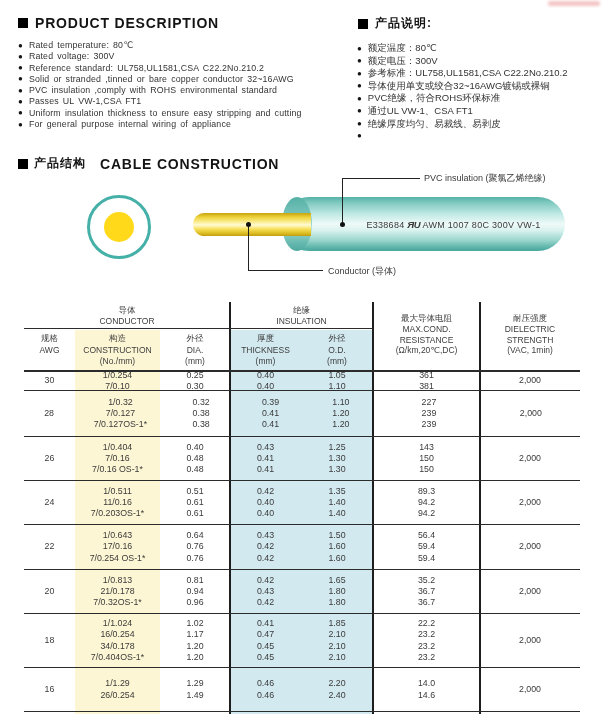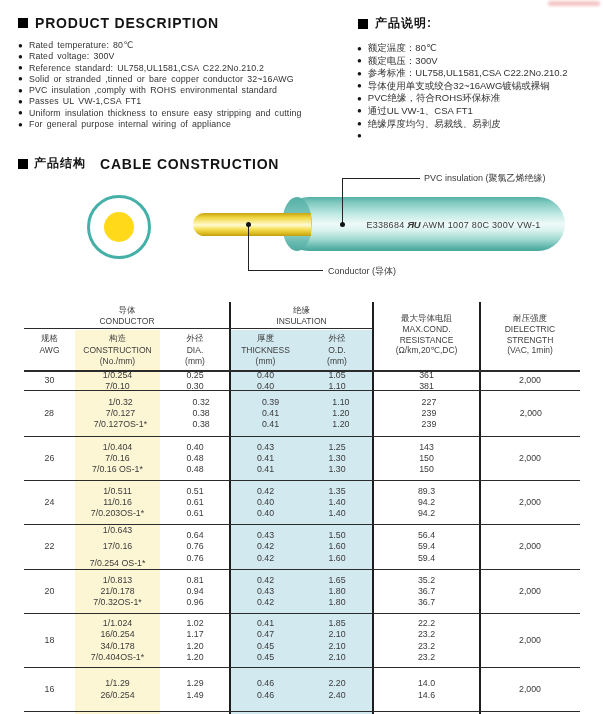--- a/index.html
+++ b/index.html
@@ -348,21 +348,21 @@
             <div>94.2</div>
           </div>
           <div class="cell" style="width: 100px;">
             <div>2,000</div>
           </div>
         </div>
         <div class="spec-row" style="height: 45px;">
           <div class="cell" style="width: 51px;">
             <div>22</div>
           </div>
-          <div class="cell" style="width: 85px; justify-content: space-between;">
+          <div class="cell" style="width: 85px;">
             <div>1/0.643</div>
             <div>17/0.16</div>
             <div>7/0.254 OS-1*</div>
           </div>
           <div class="cell" style="width: 70px;">
             <div>0.64</div>
             <div>0.76</div>
             <div>0.76</div>
           </div>
           <div class="cell" style="width: 71px;">

